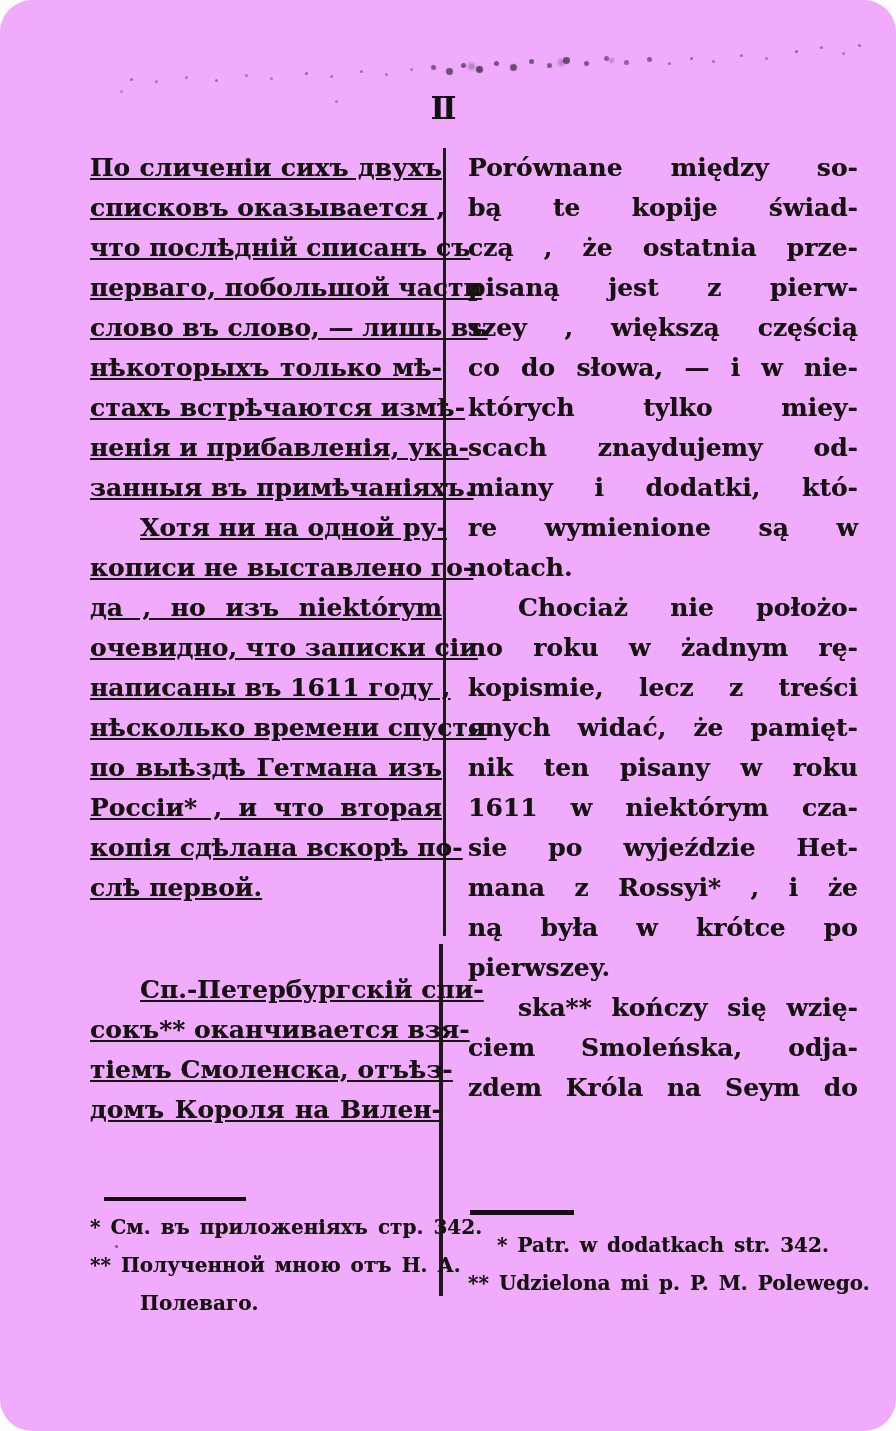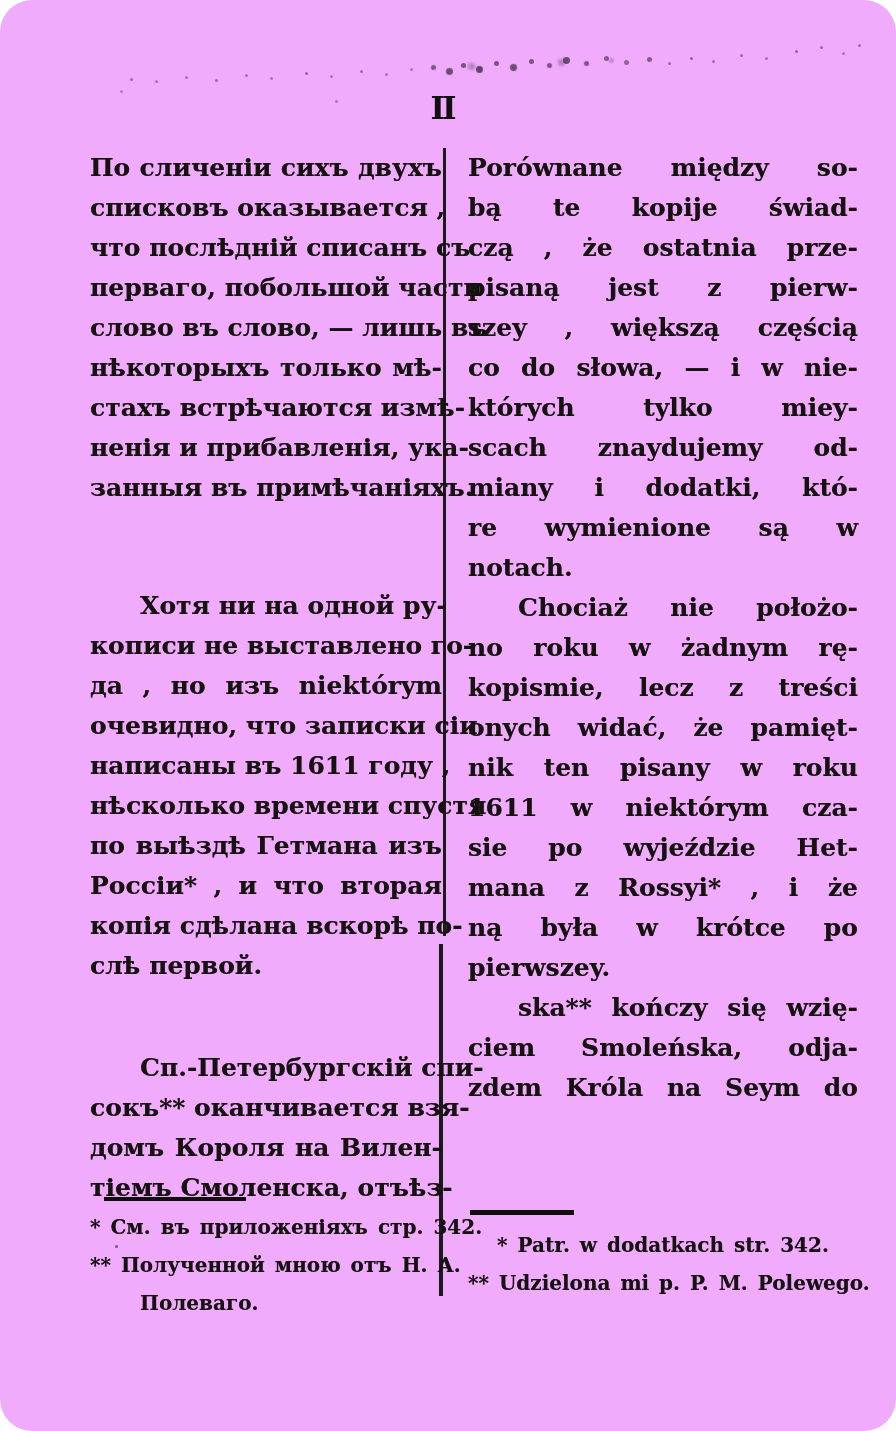--- a/index.html
+++ b/index.html
@@ -39,31 +39,31 @@
   }
   .header{
     position:absolute;top:90px;left:0;width:884px;text-align:center;
     font-size:31px;font-weight:bold;letter-spacing:-3px;color:#111;
   }
   .divider{position:absolute;background:#1c1a18;}
   .divider.seg1{left:443px;top:148px;width:3px;height:788px;}
   .divider.seg2{left:439px;top:944px;width:4px;height:352px;}
 
   .col{position:absolute;top:148px;}
-  .col-left{left:90px;width:352px;}
+  .col-left{left:90px;width:352px;text-decoration:underline;}
   .col-right{left:468px;width:390px;}
 
   .line{
     font-size:25px;font-weight:bold;line-height:40px;
     text-align:justify;text-align-last:justify;white-space:nowrap;
     text-shadow:0 0 0.5px rgba(10,10,10,.55);
   }
   .line.endline{text-align-last:left;}
   .para.indent .line:first-child{text-indent:50px;}
-  .para.gap-large{margin-top:78px;}
+  .para.gap-large{}
   .para.gap-small{margin-top:62px;}
 
   .fn-rule{position:absolute;background:#100f0e;}
   .col-left .fn-rule{left:14px;top:1049px;width:142px;height:4px;}
   .col-right .fn-rule{left:2px;top:1062px;width:104px;height:5px;}
 
   .footnotes{position:absolute;left:0;right:0;}
   .col-left .footnotes{top:1060px;}
   .col-right .footnotes{top:1078px;text-align:center;}
   .fn-line{
@@ -103,22 +103,22 @@
           <div class="line">написаны въ 1611 году ,</div>
           <div class="line">нѣсколько времени спустя</div>
           <div class="line">по выѣздѣ Гетмана изъ</div>
           <div class="line">Россіи* , и что вторая</div>
           <div class="line">копія сдѣлана вскорѣ по-</div>
           <div class="line endline">слѣ первой.</div>
         </div>
         <div class="para gap-small indent">
           <div class="line">Сп.-Петербургскій спи-</div>
           <div class="line">сокъ** оканчивается взя-</div>
+          <div class="line">тіемъ Смоленска, отъѣз-</div>
           <div class="line">домъ Короля на Вилен-</div>
-          <div class="line">тіемъ Смоленска, отъѣз-</div>
         </div>
       </div>
     <div class="fn-rule"></div>
     <div class="footnotes">
         <div class="fn-line">* См. въ приложеніяхъ стр. 342.</div>
         <div class="fn-line fill">** Полученной мною отъ Н. А.</div>
         <div class="fn-line hang">Полеваго.</div>
       </div>
   </div>
 

